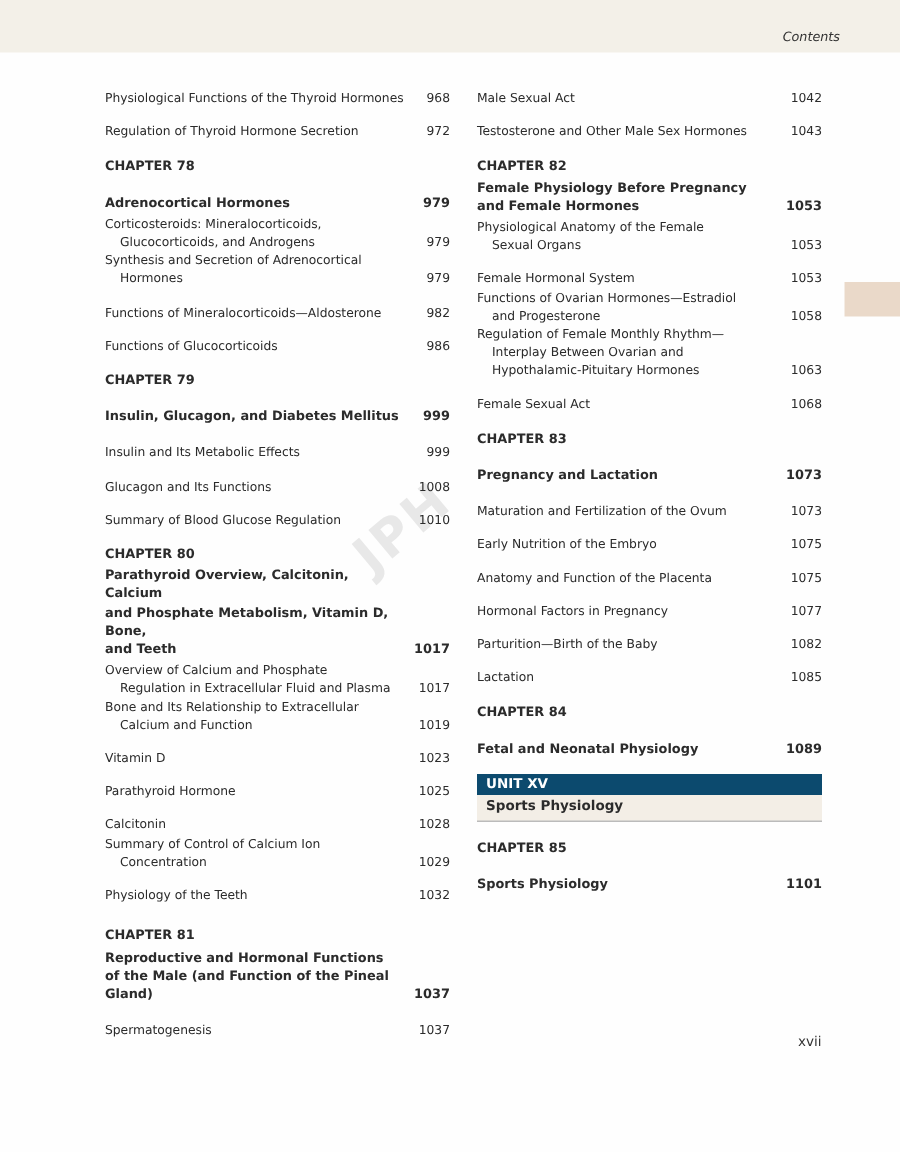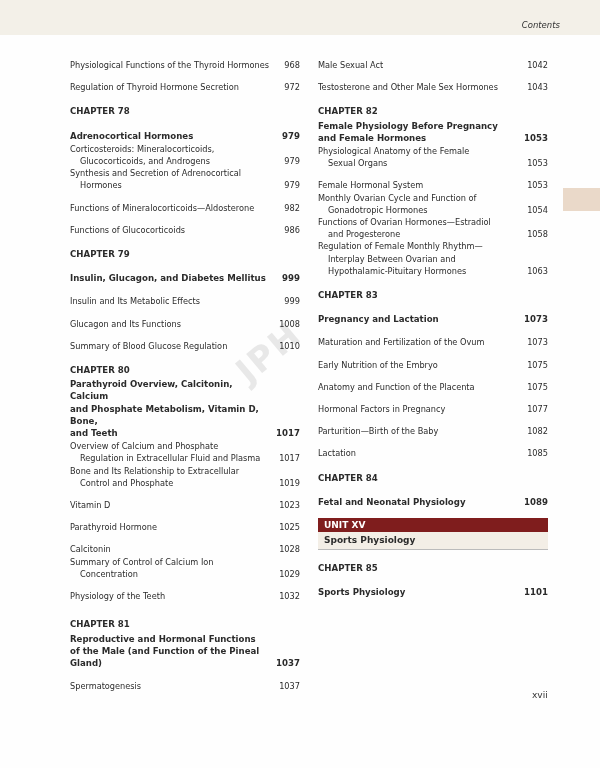--- a/index.html
+++ b/index.html
@@ -11,21 +11,21 @@
   .col { position:absolute; top:49px; width:230px; font-size:8.2px; line-height:12.2px; }
   .col.left { left:70px; }
   .col.right { left:318px; }
   .row { display:flex; justify-content:flex-end; align-items:flex-end; }
   .row .t { flex:1; padding-right:8px; }
   .row .p { text-align:right; white-space:nowrap;margin-top:10px; }
   .indent2 { padding-left:10px; display:block; }
   .chap { font-weight:bold; font-size:8.6px; margin-top:12px; margin-bottom:2px; }
   .ctitle { font-weight:bold; font-size:8.6px; margin-bottom:1px; }
   .unit { margin-top:10px; }
-  .unit .bar { background:#7f1d1d; color:#fff; font-weight:bold; font-size:9px; padding:1px 6px; line-height:12px; }
+  .unit .bar { background:#0c4a6e; color:#fff; font-weight:bold; font-size:9px; padding:1px 6px; line-height:12px; }
   .unit .name { background:#f3eee6; font-weight:bold; font-size:9px; padding:2px 6px 3px; border-bottom:1px solid #bbb; }
   .folio { position:absolute; left:532px; top:690px; font-size:9px; color:#333; }
   .watermark { position:absolute; left:228px; top:360px; font-size:34px; font-weight:bold; color:#e8e8e8;
                transform:rotate(-40deg); transform-origin:left top; letter-spacing:2px; }
 </style>
 </head>
 <body>
 
 <div class="header-band"></div>
 <div class="running-head">Contents</div>
@@ -89,21 +89,21 @@
         <span style="display:block">and Phosphate Metabolism, Vitamin D, Bone,</span>
         <span style="display:block">and Teeth</span>
       </span>
       <span class="p">1017</span>
     </div>
   <div class="row">
       <span class="t"><span>Overview of Calcium and Phosphate</span><span class="indent2">Regulation in Extracellular Fluid and Plasma</span></span>
       <span class="p">1017</span>
     </div>
   <div class="row">
-      <span class="t"><span>Bone and Its Relationship to Extracellular</span><span class="indent2">Control and Phosphate</span></span>
+      <span class="t"><span>Bone and Its Relationship to Extracellular</span><span class="indent2">Calcium and Function</span></span>
       <span class="p">1019</span>
     </div>
   <div class="row">
       <span class="t">Vitamin D</span>
       <span class="p">1023</span>
     </div>
   <div class="row">
       <span class="t">Parathyroid Hormone</span>
       <span class="p">1025</span>
     </div>
@@ -155,30 +155,30 @@
     </div>
   <div class="row">
       <span class="t"><span>Physiological Anatomy of the Female</span><span class="indent2">Sexual Organs</span></span>
       <span class="p">1053</span>
     </div>
   <div class="row">
       <span class="t">Female Hormonal System</span>
       <span class="p">1053</span>
     </div>
   <div class="row">
-      <span class="t"><span>Monthly Ovarian Cycle and Function of</span><span class="indent2">Gonadotropic Hormones</span></span>
-      <span class="p">1054</span>
-    </div>
-  <div class="row">
       <span class="t"><span>Functions of Ovarian Hormones—Estradiol</span><span class="indent2">and Progesterone</span></span>
       <span class="p">1058</span>
     </div>
   <div class="row">
       <span class="t"><span>Regulation of Female Monthly Rhythm—</span><span class="indent2">Interplay Between Ovarian and</span><span class="indent2">Hypothalamic-Pituitary Hormones</span></span>
       <span class="p">1063</span>
+    </div>
+  <div class="row">
+      <span class="t">Female Sexual Act</span>
+      <span class="p">1068</span>
     </div>
 
   <div class="chap">CHAPTER 83</div>
   <div class="row ctitle">
       <span class="t">Pregnancy and Lactation</span>
       <span class="p">1073</span>
     </div>
   <div class="row">
       <span class="t">Maturation and Fertilization of the Ovum</span>
       <span class="p">1073</span>

